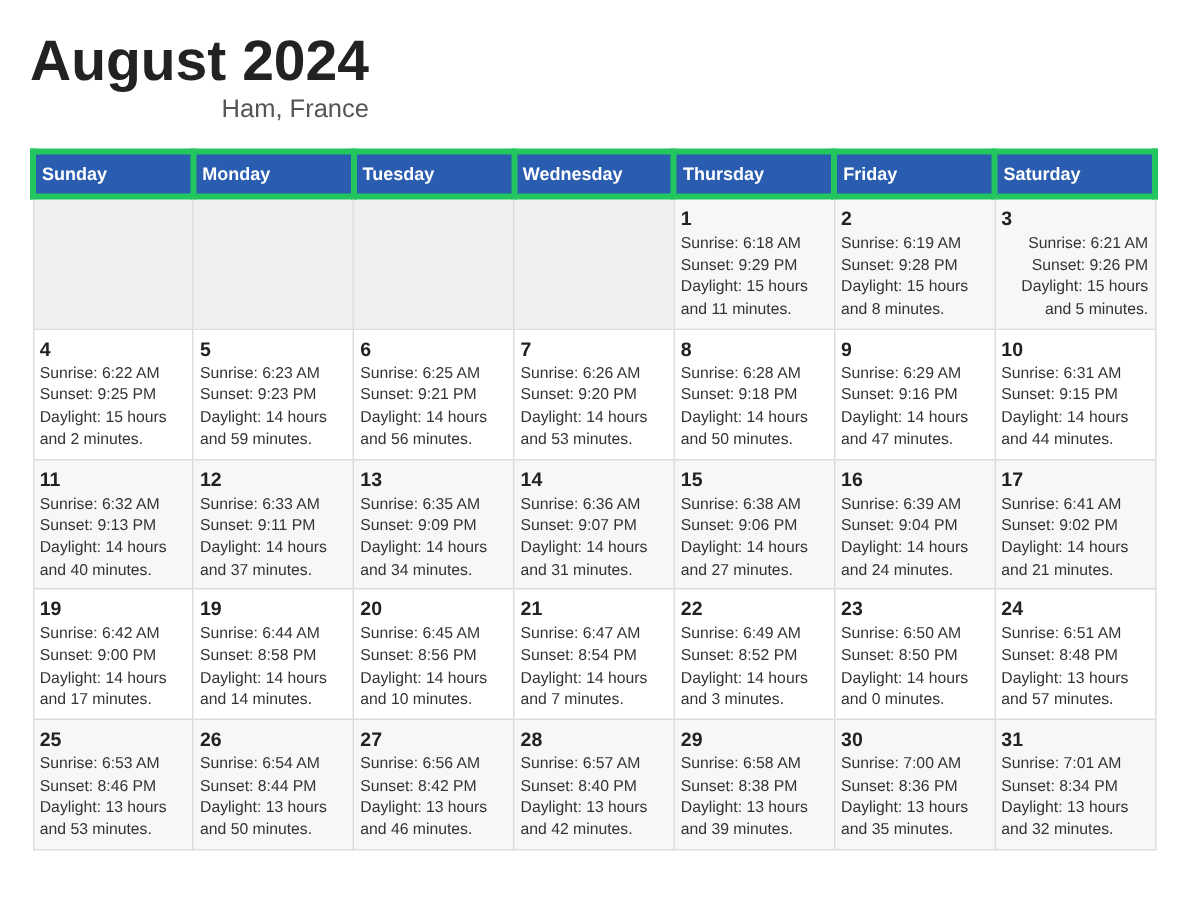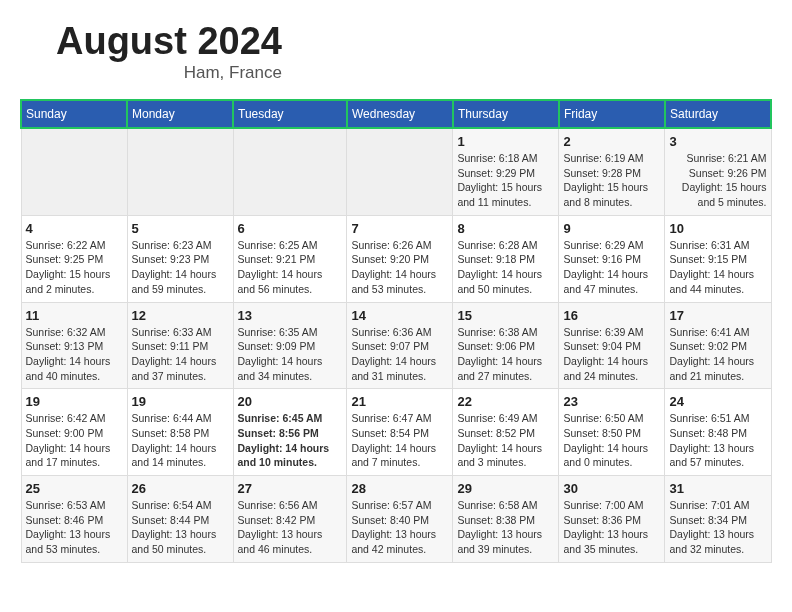--- a/index.html
+++ b/index.html
@@ -21,39 +21,38 @@
       flex-direction: column;
       align-items: flex-start;
     }
     .title-block {
       text-align: right;
     }
     .main-title {
       font-size: 38px;
       font-weight: bold;
       color: #222;
-      margin-left: 36px;
     }
     .subtitle {
       font-size: 17px;
       color: #555;
     }
     table {
       width: 100%;
       border-collapse: collapse;
       font-size: 11px;
     }
     thead tr th {
       background: #2a5db0;
       color: #fff;
       padding: 6px 4px;
       text-align: left;
       font-size: 12px;
-      font-weight: normal;
-      border: 2px solid #22c55e;
+      font-weight: bold;
+      border: 4px solid #22c55e;
     }
     tbody tr td {
       vertical-align: top;
       padding: 5px 4px;
       border: 1px solid #ddd;
       min-height: 80px;
       height: 80px;
     }
     tbody tr:nth-child(odd) td {
       background: #f7f7f7;
@@ -239,21 +238,21 @@
         </td>
         <td>
           <span class="day-num">19</span>
           <div class="day-info" style="white-space: pre-line;">Sunrise: 6:44 AM
 Sunset: 8:58 PM
 Daylight: 14 hours
 and 14 minutes.</div>
         </td>
         <td>
           <span class="day-num">20</span>
-          <div class="day-info" style="white-space: pre-line; font-weight: bold;">Sunrise: 6:45 AM
+          <div class="day-info" style="white-space: pre-line;">Sunrise: 6:45 AM
 Sunset: 8:56 PM
 Daylight: 14 hours
 and 10 minutes.</div>
         </td>
         <td>
           <span class="day-num">21</span>
           <div class="day-info" style="white-space: pre-line;">Sunrise: 6:47 AM
 Sunset: 8:54 PM
 Daylight: 14 hours
 and 7 minutes.</div>

